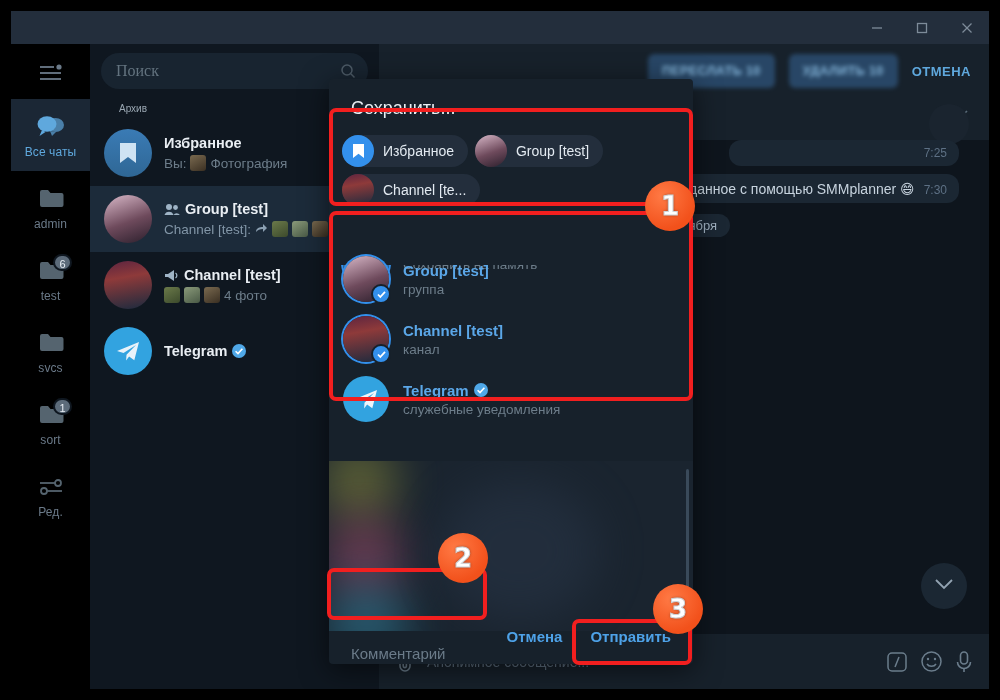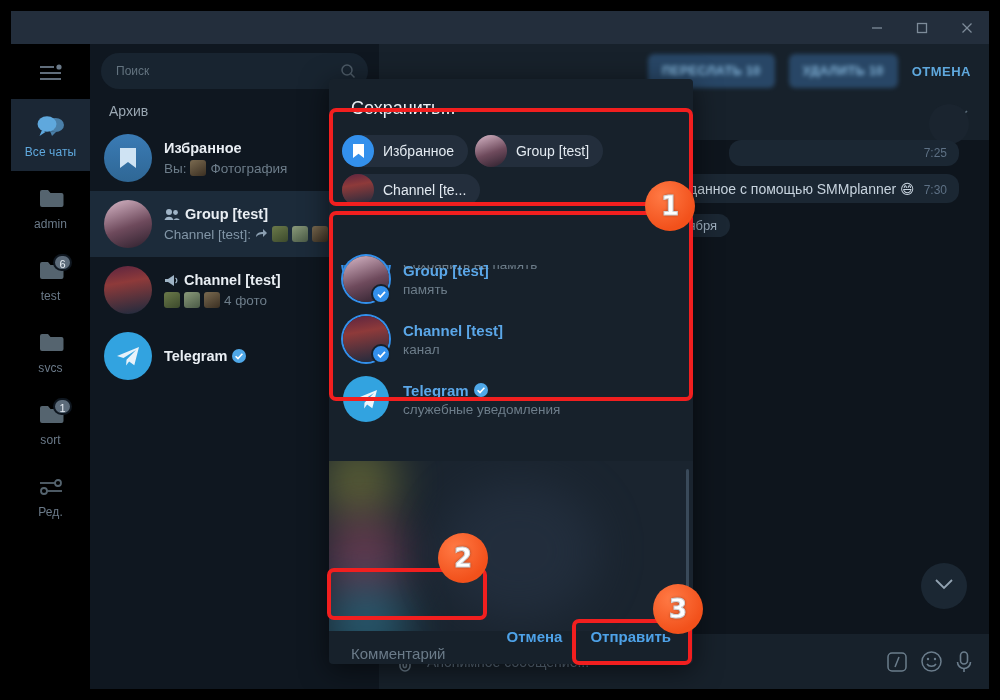--- a/index.html
+++ b/index.html
@@ -76,25 +76,25 @@
     background: #0f1720;
   }
   .search-wrap { padding: 9px 11px 6px 11px; }
   .search-box {
     position: relative;
     height: 36px; border-radius: 18px;
     background: #182430;
     display: flex; align-items: center;
     padding: 0 15px;
   }
-  .search-box .ph { color: #63737f; font-size: 12px; }
+  .search-box .ph { color: #63737f; font-size: 16px; font-family: Liberation Serif, serif; }
   .search-ico { position: absolute; right: 12px; top: 10px; color: #4d5b67; }
   .section-title {
-    color: #9aa7b2; font-size: 14px;
-    padding: 8px 0 6px 19px;
+    color: #9aa7b2; font-size: 10px;
+    padding: 8px 0 6px 29px;
   }
   .chat-row {
     display: flex; align-items: center;
     height: 66px; padding: 0 10px 0 14px; gap: 12px;
   }
   .chat-row.selected { background: #1c2b3a; }
   .avatar {
     width: 48px; height: 48px; border-radius: 50%;
     flex: 0 0 48px; position: relative; overflow: hidden;
     display:flex; align-items:center; justify-content:center;
@@ -602,21 +602,21 @@
         <div class="mrow">
           <div class="mav av-group sel">
             <span class="tick">
               <svg width="11" height="11" viewBox="0 0 11 11">
                   <path d="M2 5.5 L4.3 8 L9 2.8" fill="none" stroke="#fff" stroke-width="1.8"></path>
                 </svg>
             </span>
           </div>
           <div>
             <div class="mname">Group [test]</div>
-            <div class="msub">память</div>
+            <div class="msub">группа</div>
           </div>
         </div>
 
         <div class="mrow">
           <div class="mav av-channel sel">
             <span class="tick">
               <svg width="11" height="11" viewBox="0 0 11 11">
                   <path d="M2 5.5 L4.3 8 L9 2.8" fill="none" stroke="#fff" stroke-width="1.8"></path>
                 </svg>
             </span>

